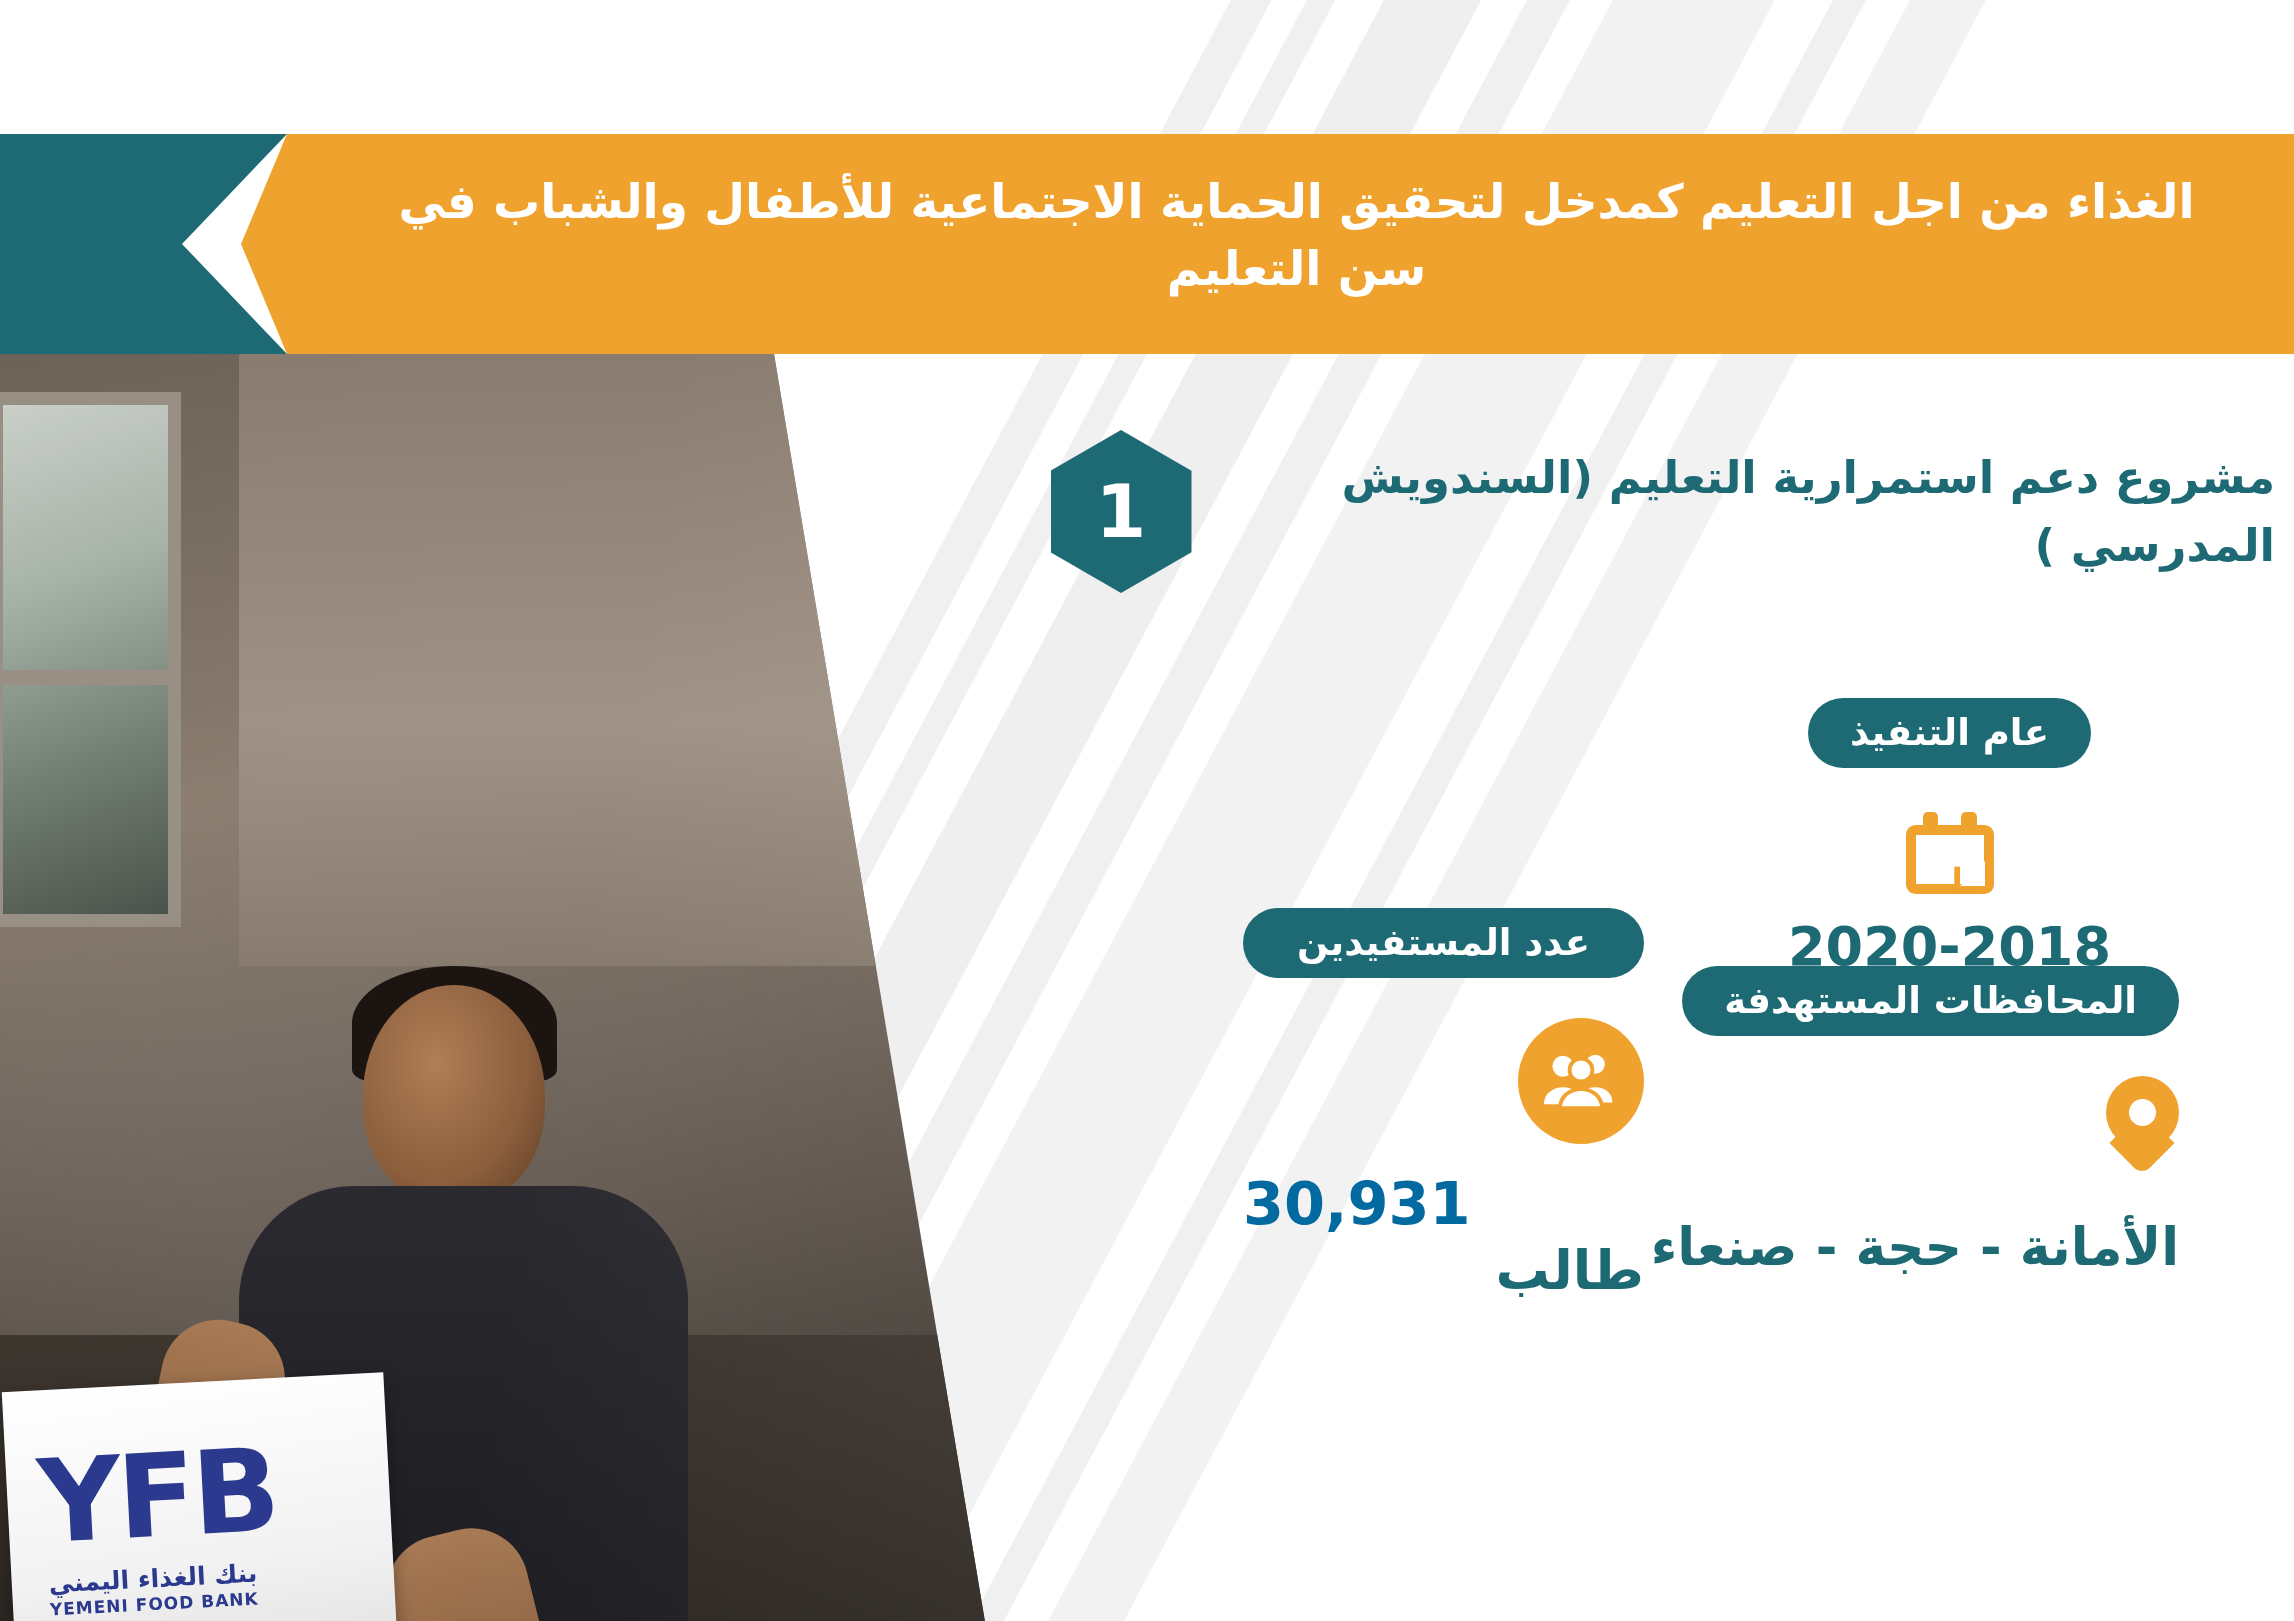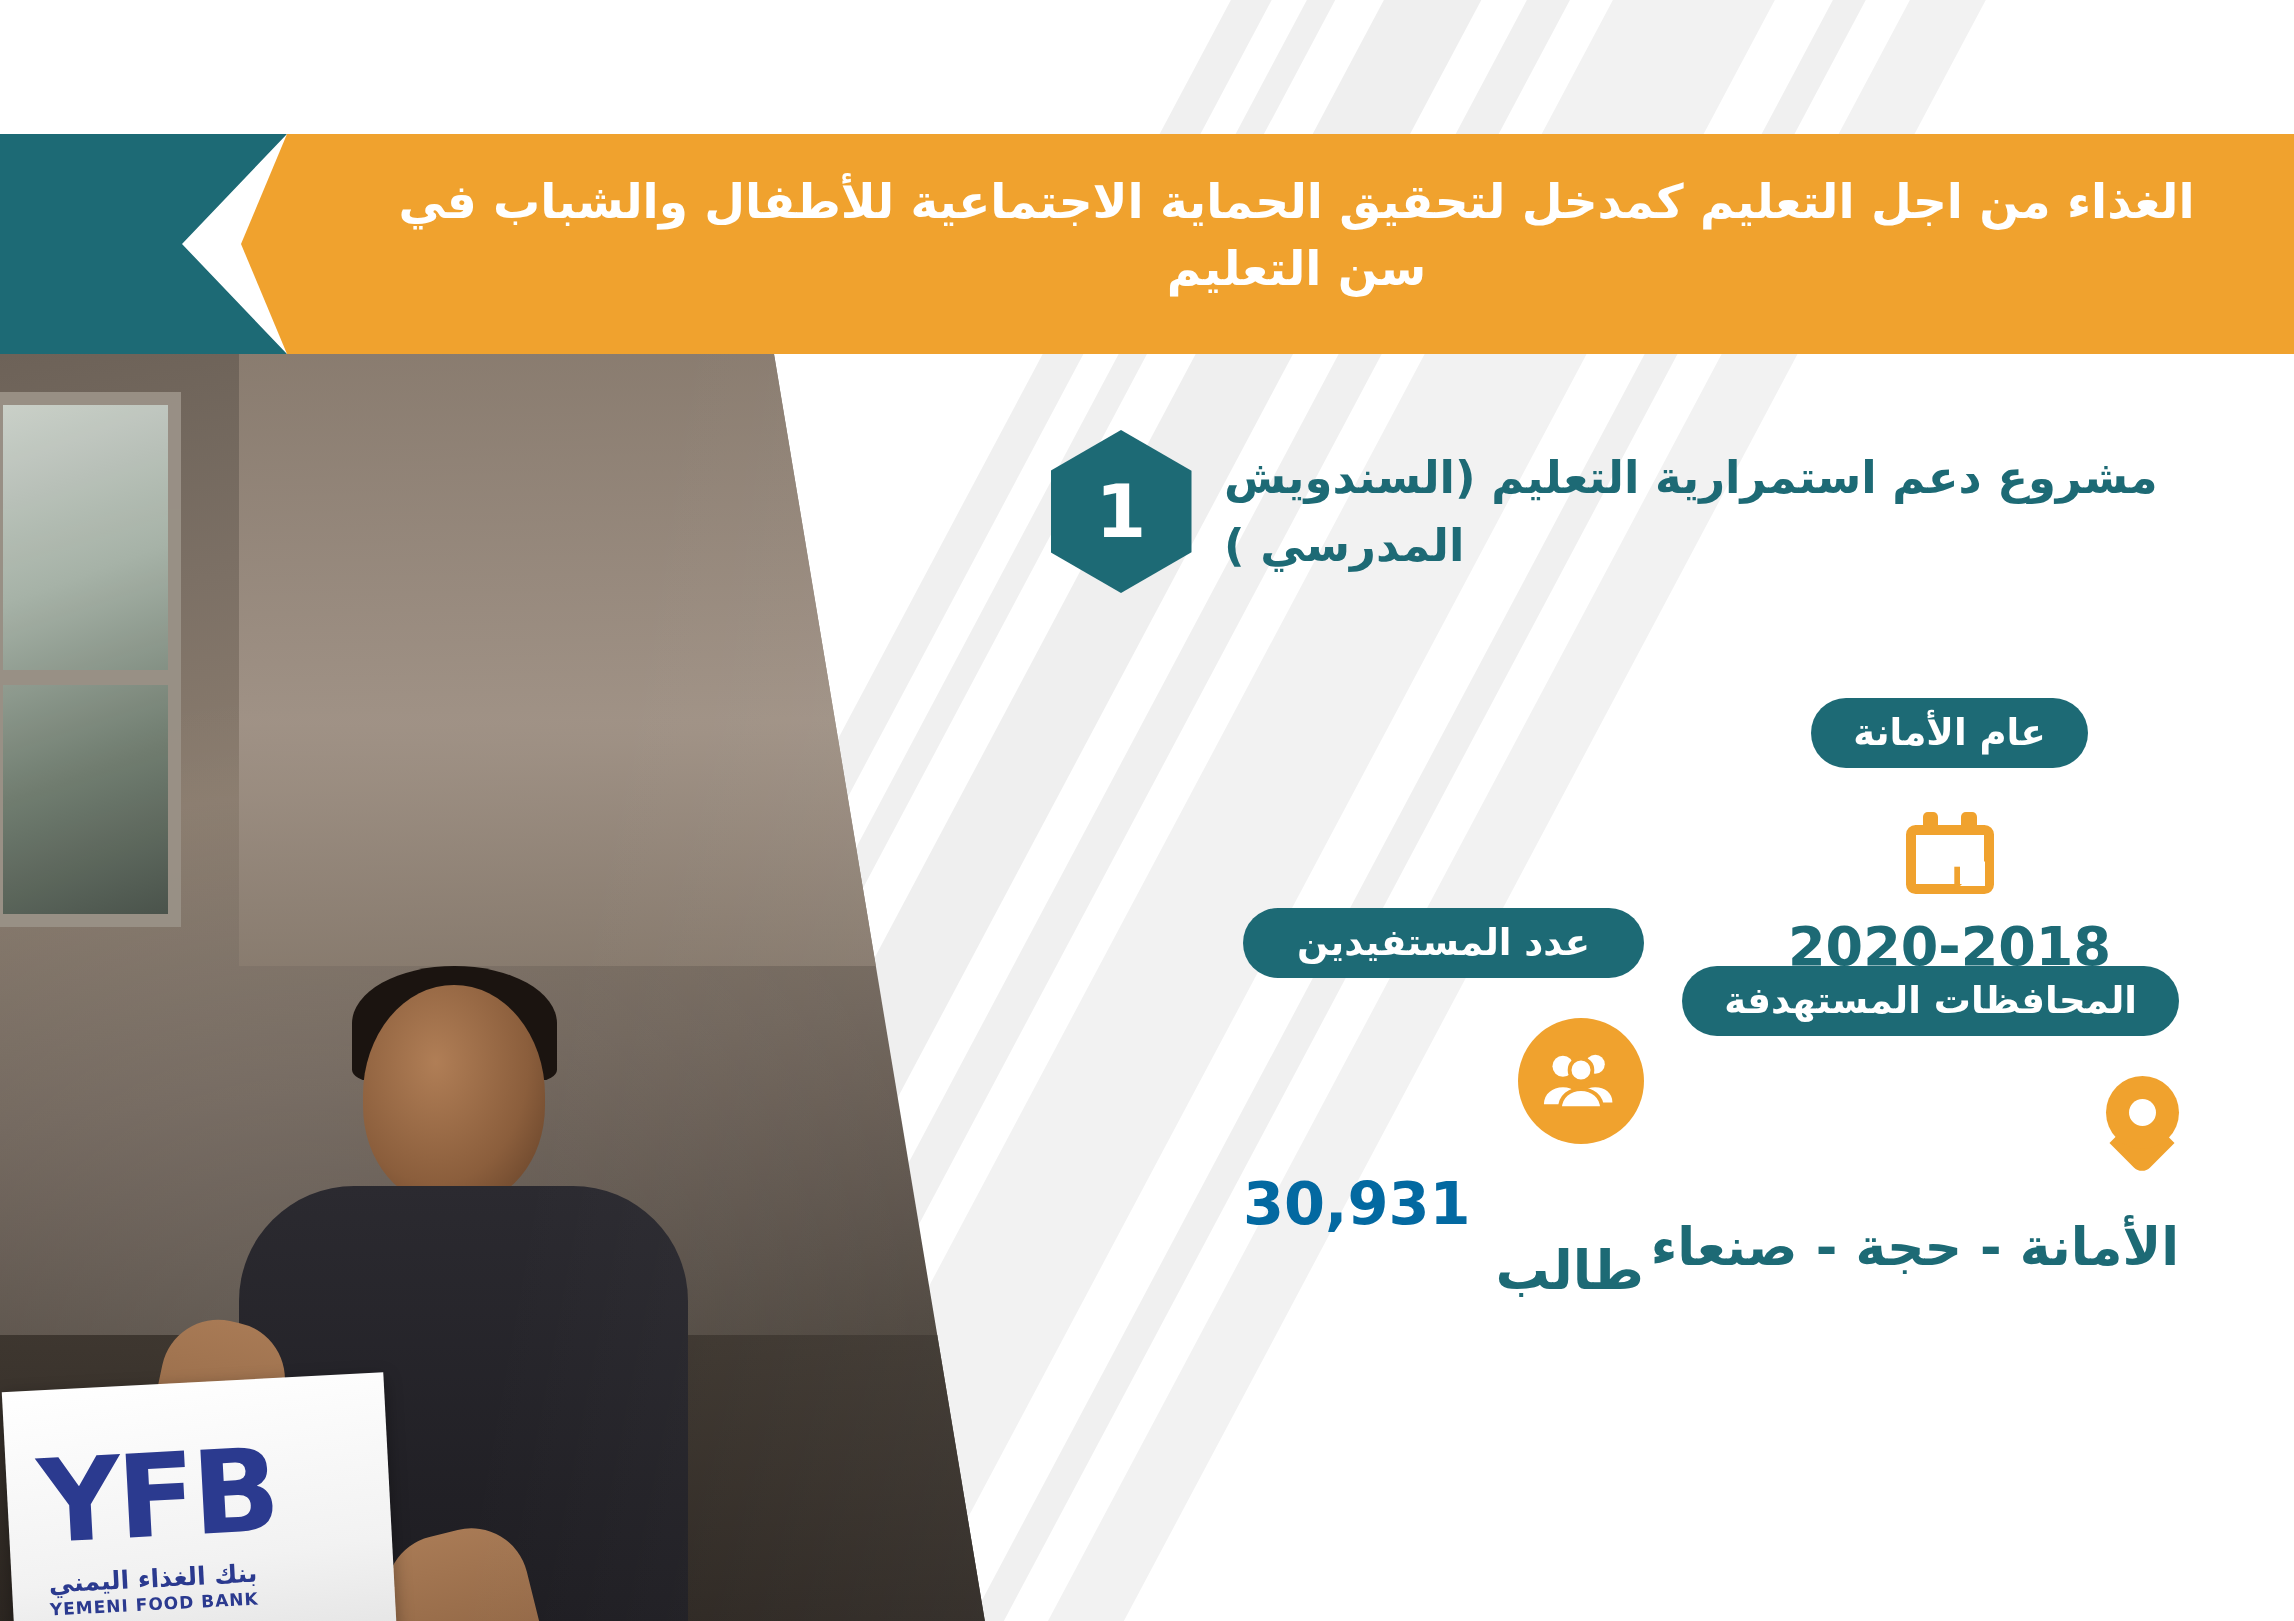--- a/index.html
+++ b/index.html
@@ -236,21 +236,21 @@
     color:#ffffff;
     font-size: 73px;
     font-weight: bold;
     flex: 0 0 auto;
   }
   .project-title{
     color:#1d6a75;
     font-size: 45px;
     font-weight: bold;
     line-height:1.5;
-    text-align:left;
+    text-align:right;
     max-width: 1051px;
   }
 
   .pill{
     display:inline-flex;
     align-items:center;
     justify-content:center;
     background:#1d6a75;
     color:#ffffff;
     border-radius: 955px;
@@ -423,21 +423,21 @@
 <div class="content">
 
   <div class="project-row">
     <div class="project-title">مشروع دعم استمرارية التعليم (السندويش المدرسي )</div>
     <div class="hexagon">
       <span>1</span>
     </div>
   </div>
 
   <div class="col-year">
-    <div class="pill">عام الأمانة</div>
+    <div class="pill">عام التنفيذ</div>
     <div class="cal-icon">
       <div class="tab-l"></div>
       <div class="tab-r"></div>
       <div class="body"></div>
     </div>
     <div class="year-text">2020-2018</div>
   </div>
 
   <div class="col-gov">
     <div class="pill">المحافظات المستهدفة</div>

